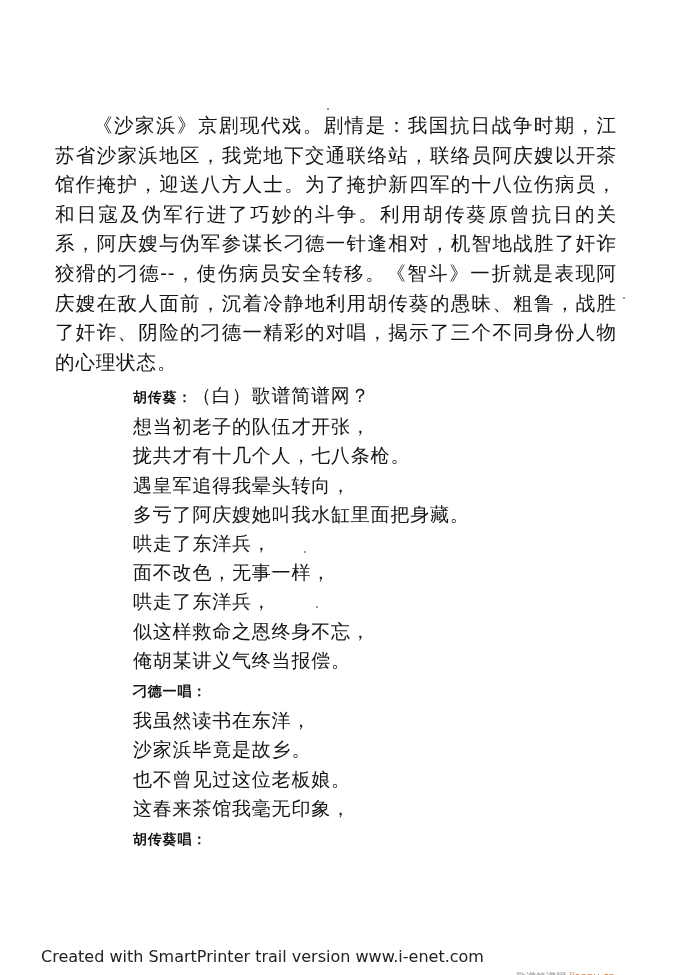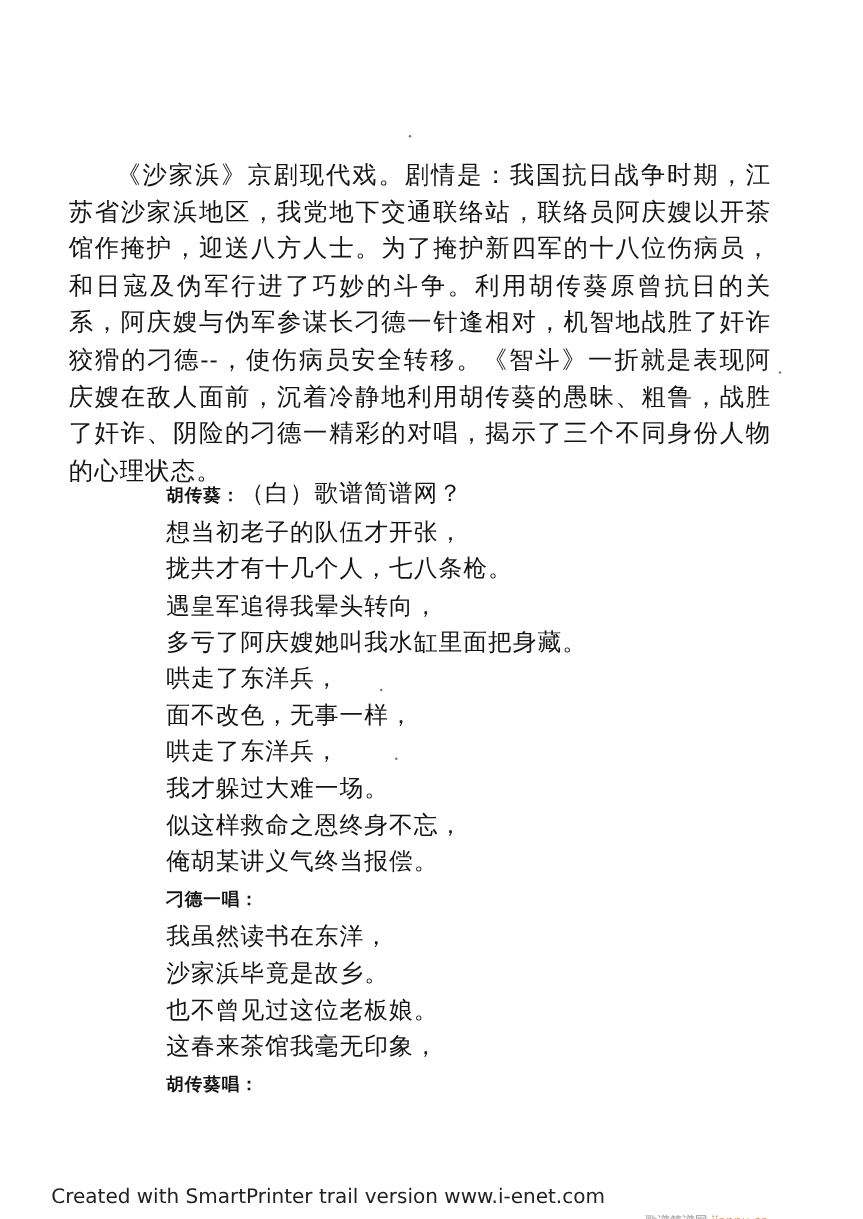--- a/index.html
+++ b/index.html
@@ -16,21 +16,21 @@
     color: #141414;
   }
   .page {
     position: absolute;
     left: 0; top: 0;
     width: 690px; height: 975px;
   }
   .intro {
     position: absolute;
     left: 55px;
-    top: 125px;
+    top: 111px;
     width: 562px;
     font-size: 19.5px;
     line-height: 29.6px;
     letter-spacing: 0.9px;
     text-align: justify;
     text-indent: 38px;
     margin: 0;
   }
   .dialogue {
     position: absolute;
@@ -89,21 +89,20 @@
 
   <ul class="dialogue">
     <li><span class="speaker">胡传葵：</span><span>（白）歌谱简谱网？</span></li>
     <li><span>想当初老子的队伍才开张，</span></li>
     <li><span>拢共才有十几个人，七八条枪。</span></li>
     <li><span>遇皇军追得我晕头转向，</span></li>
     <li><span>多亏了阿庆嫂她叫我水缸里面把身藏。</span></li>
     <li><span>哄走了东洋兵，</span></li>
     <li><span>面不改色，无事一样，</span></li>
     <li><span>哄走了东洋兵，</span></li>
-    <li><span>我才躲过大难一场。</span></li>
     <li><span>似这样救命之恩终身不忘，</span></li>
     <li><span>俺胡某讲义气终当报偿。</span></li>
     <li><span class="speaker">刁德一唱：</span></li>
     <li><span>我虽然读书在东洋，</span></li>
     <li><span>沙家浜毕竟是故乡。</span></li>
     <li><span>也不曾见过这位老板娘。</span></li>
     <li><span>这春来茶馆我毫无印象，</span></li>
     <li><span class="speaker">胡传葵唱：</span></li>
   </ul>
 

